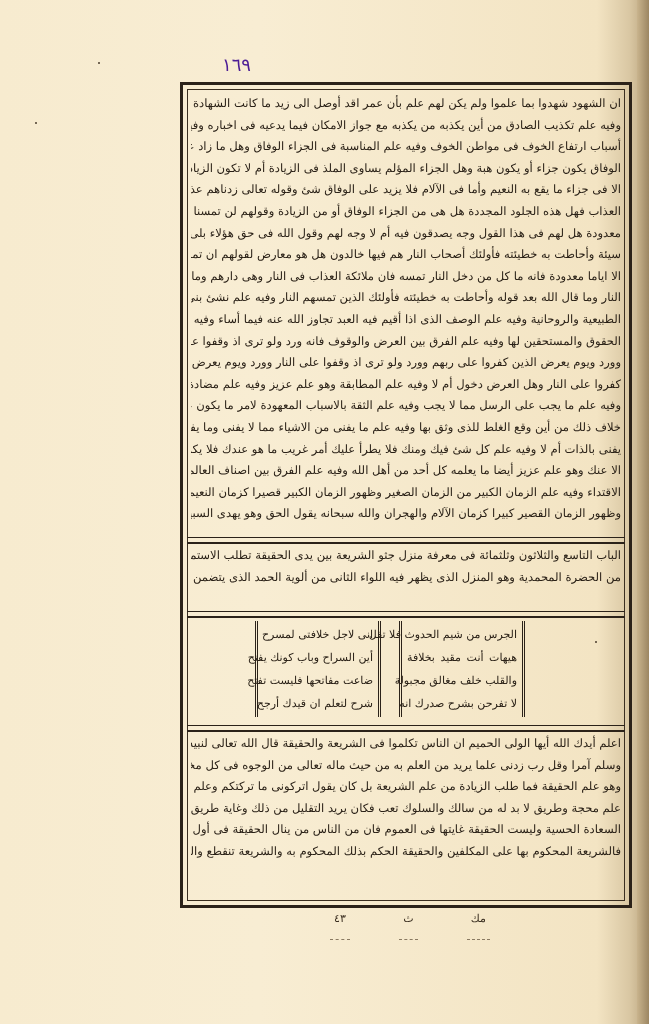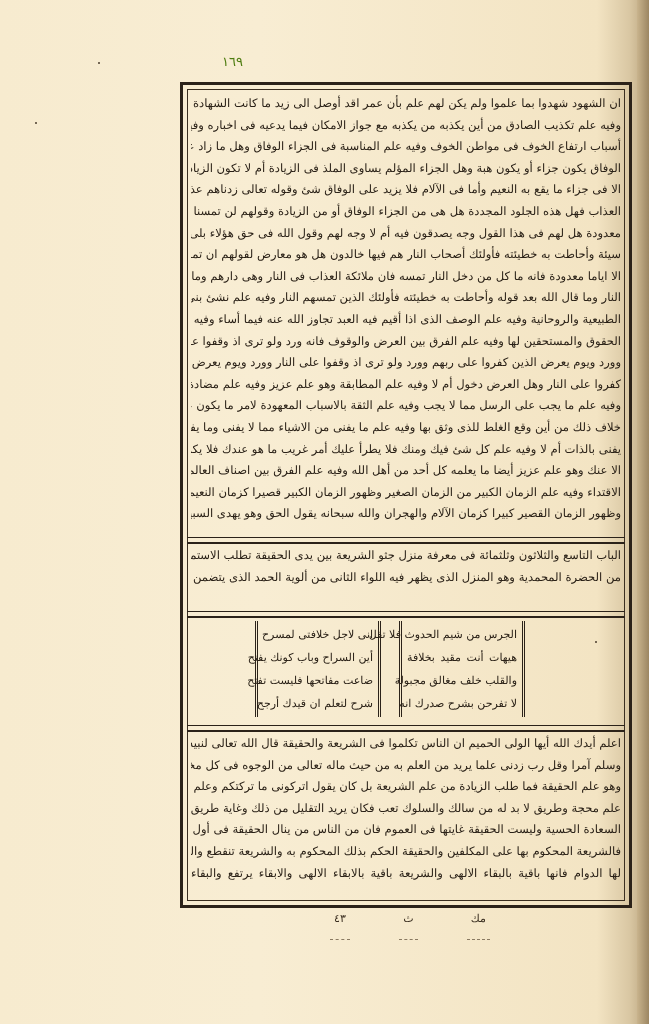--- a/index.html
+++ b/index.html
@@ -4,21 +4,21 @@
 <style>
   html, body { margin: 0; padding: 0; }
   body {
     width: 649px; height: 1024px; overflow: hidden; position: relative;
     background: #f6e9cc;
     background-image: linear-gradient(90deg, #f7ebcf 0%, #f8edd3 40%, #f3e4c3 92%, #d9c7a3 97%, #b8a27c 100%);
     font-family: "DejaVu Serif", serif;
     color: #2a2117;
   }
   .page-number {
-    position: absolute; left: 222px; top: 54px; font-size: 13px; color: #4d7c0f; letter-spacing: 1px;
+    position: absolute; left: 222px; top: 54px; font-size: 18px; color: #4c1d95; letter-spacing: 1px;
   }
   .frame {
     position: absolute; left: 180px; top: 82px; width: 452px; height: 826px;
     border: 3px solid #2b2219; box-sizing: border-box;
   }
   .frame-inner {
     position: absolute; left: 4px; top: 4px; right: 4px; bottom: 4px;
     border: 1px solid #3a2e20;
   }
   .block { position: absolute; left: 8px; right: 8px; direction: rtl; text-align: justify; }
@@ -109,21 +109,20 @@
 
   <div class="rule-double" style="top:640px;"></div>
 
   <div class="block" style="top:648px;">
     <div class="line">اعلم أيدك الله أيها الولى الحميم ان الناس تكلموا فى الشريعة والحقيقة قال الله تعالى لنبيه صلى الله عليه</div>
     <div class="line">وسلم آمرا وقل رب زدنى علما يريد من العلم به من حيث ماله تعالى من الوجوه فى كل مخلوق ومبدع</div>
     <div class="line">وهو علم الحقيقة فما طلب الزيادة من علم الشريعة بل كان يقول اتركونى ما تركتكم وعلم الشريعة</div>
     <div class="line">علم محجة وطريق لا بد له من سالك والسلوك تعب فكان يريد التقليل من ذلك وغاية طريق الشريعة</div>
     <div class="line">السعادة الحسية وليست الحقيقة غايتها فى العموم فان من الناس من ينال الحقيقة فى أول قدم يضعه</div>
     <div class="line">فالشريعة المحكوم بها على المكلفين والحقيقة الحكم بذلك المحكوم به والشريعة تنقطع والحقيقة</div>
-    <div class="line">لها الدوام فانها باقية بالبقاء الالهى والشريعة باقية بالابقاء الالهى والابقاء يرتفع والبقاء</div>
   </div>
 </div>
 
 <div class="catchwords">
   <span>مك</span>
   <span>ث</span>
   <span>٤٣</span>
 </div>
 
 <div class="dot-mark" style="left:35px; top:122px;"></div>

